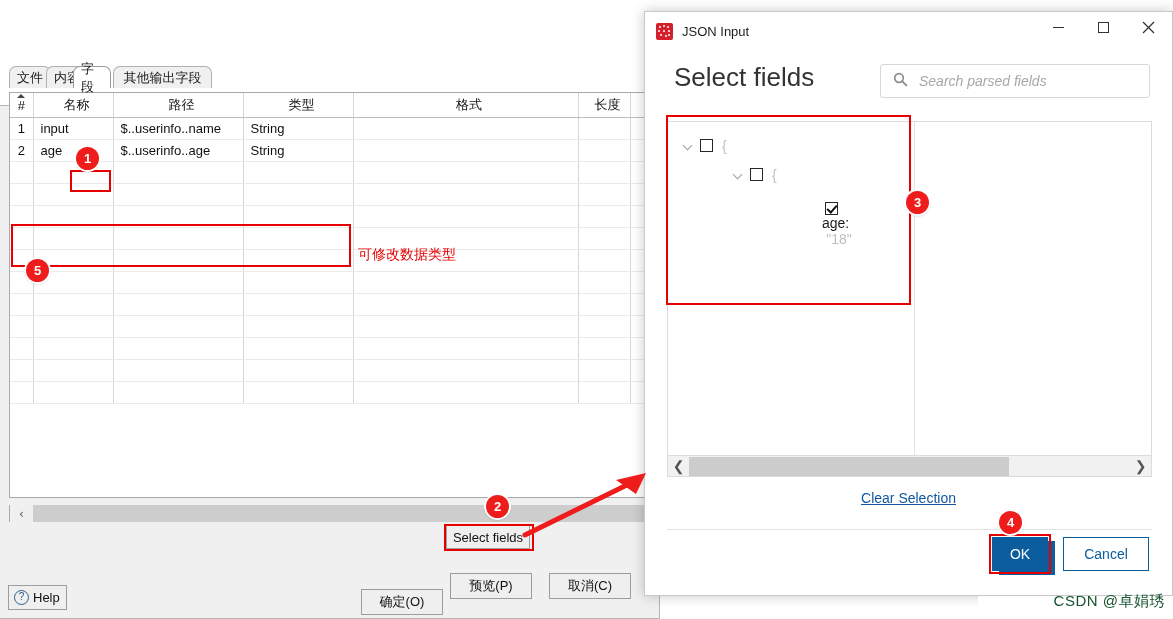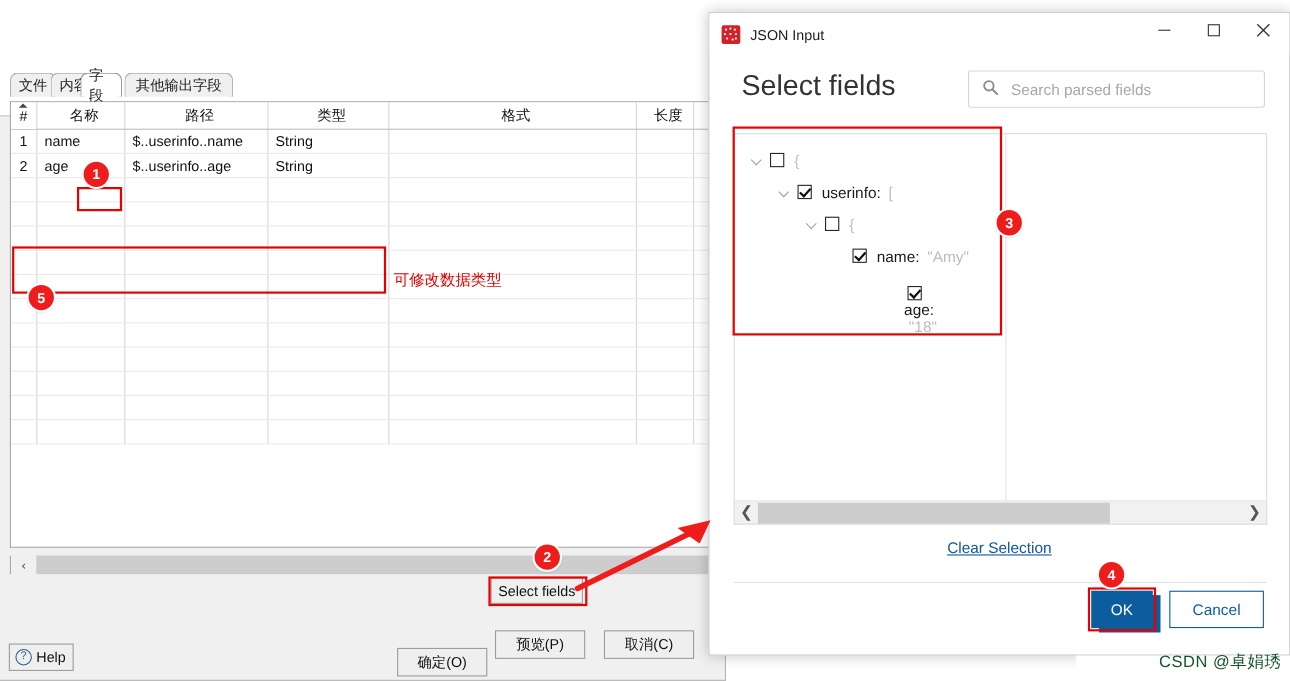--- a/index.html
+++ b/index.html
@@ -193,20 +193,21 @@
   #searchBox{
     position:absolute;left:235px;top:2px;width:270px;height:34px;
     border:1px solid #d6d6d6;border-radius:3px;background:#fff;box-sizing:border-box;
     display:flex;align-items:center;
   }
   #searchIcon{margin-left:12px;flex:0 0 auto;}
   #searchInput{
     border:none;outline:none;background:transparent;margin-left:9px;
     font-size:14px;color:#404040;width:215px;
     font-family:"Liberation Sans",sans-serif;
+    font-style:italic;
   }
   #searchInput::placeholder{color:#a8a8a8;}
 
   #treePanel{
     position:absolute;left:22px;top:109px;width:485px;height:335px;
     border:1px solid #dcdcdc;box-sizing:border-box;background:#fff;
     display:flex;
   }
   #treeLeft{width:247px;border-right:1px solid #e3e3e3;box-sizing:border-box;padding-top:9px;}
   #treeRight{flex:1;}
@@ -319,21 +320,21 @@
         <th>路径</th>
         <th>类型</th>
         <th>格式</th>
         <th>长度</th>
         <th>精</th>
       </tr>
     </thead>
     <tbody id="tbody">
         <tr>
           <td class="numcol">1</td>
-          <td>name</td>
+          <td>input</td>
           <td>$..userinfo..name</td>
           <td>String</td>
           <td></td>
           <td></td>
           <td></td>
         </tr>
         <tr>
           <td class="numcol">2</td>
           <td>age</td>
           <td>$..userinfo..age</td>
@@ -518,36 +519,24 @@
     </div>
   </div>
 
   <div id="treePanel">
     <div id="treeLeft">
         <div class="tnode" style="padding-left: 14px;">
           <span class="chev"></span>
           <span class="cbx"></span>
           <span class="tpunct" style="margin-left: 0px;">{</span>
         </div>
-        <div class="tnode" style="padding-left: 39px;">
-          <span class="chev"></span>
-          <span class="cbx on"></span>
-          <span class="tkey">userinfo:</span>
-          <span class="tpunct" style="margin-left: 7px;">[</span>
-        </div>
         <div class="tnode" style="padding-left: 64px;">
           <span class="chev"></span>
           <span class="cbx"></span>
           <span class="tpunct" style="margin-left: 0px;">{</span>
-        </div>
-        <div class="tnode" style="padding-left: 89px;">
-          <span style="width: 13px; height: 13px; margin-right: 5px; flex: 0 0 auto;"></span>
-          <span class="cbx on"></span>
-          <span class="tkey">name:</span>
-          <span class="tval">"Amy"</span>
         </div>
         <div class="tnode" style="padding-left: 89px; flex-direction: column;">
           <span style="width: 13px; height: 13px; margin-right: 5px; flex: 0 0 auto;"></span>
           <span class="cbx on"></span>
           <span class="tkey">age:</span>
           <span class="tval">"18"</span>
         </div>
       </div>
     <div id="treeRight"></div>
   </div>

